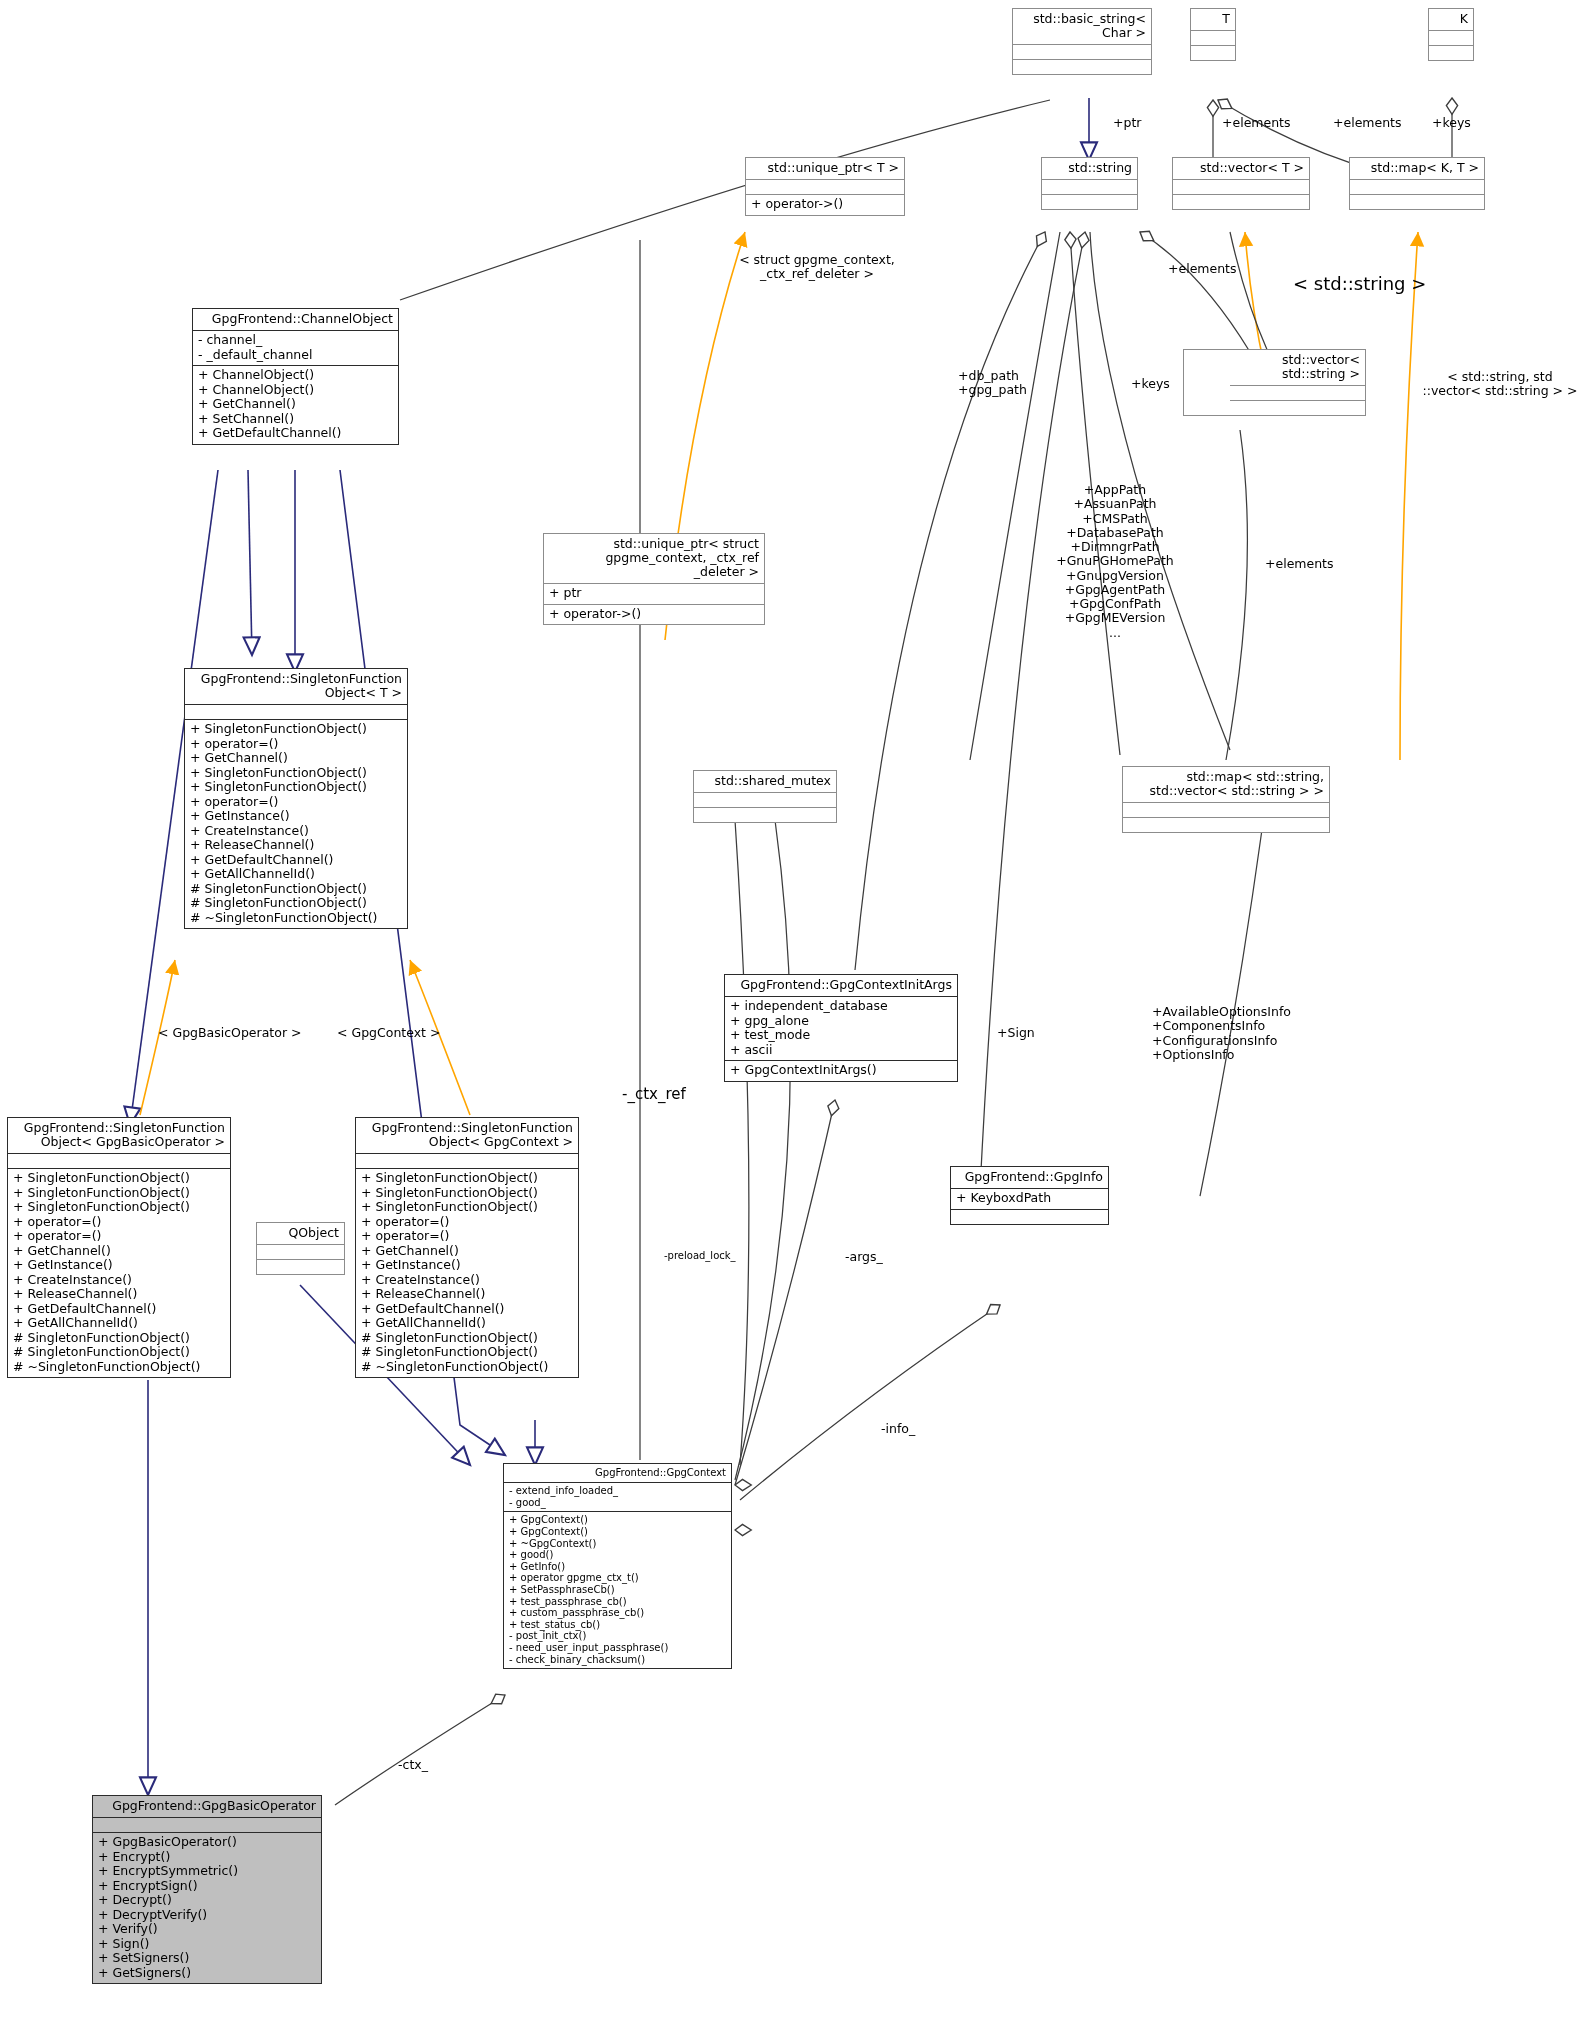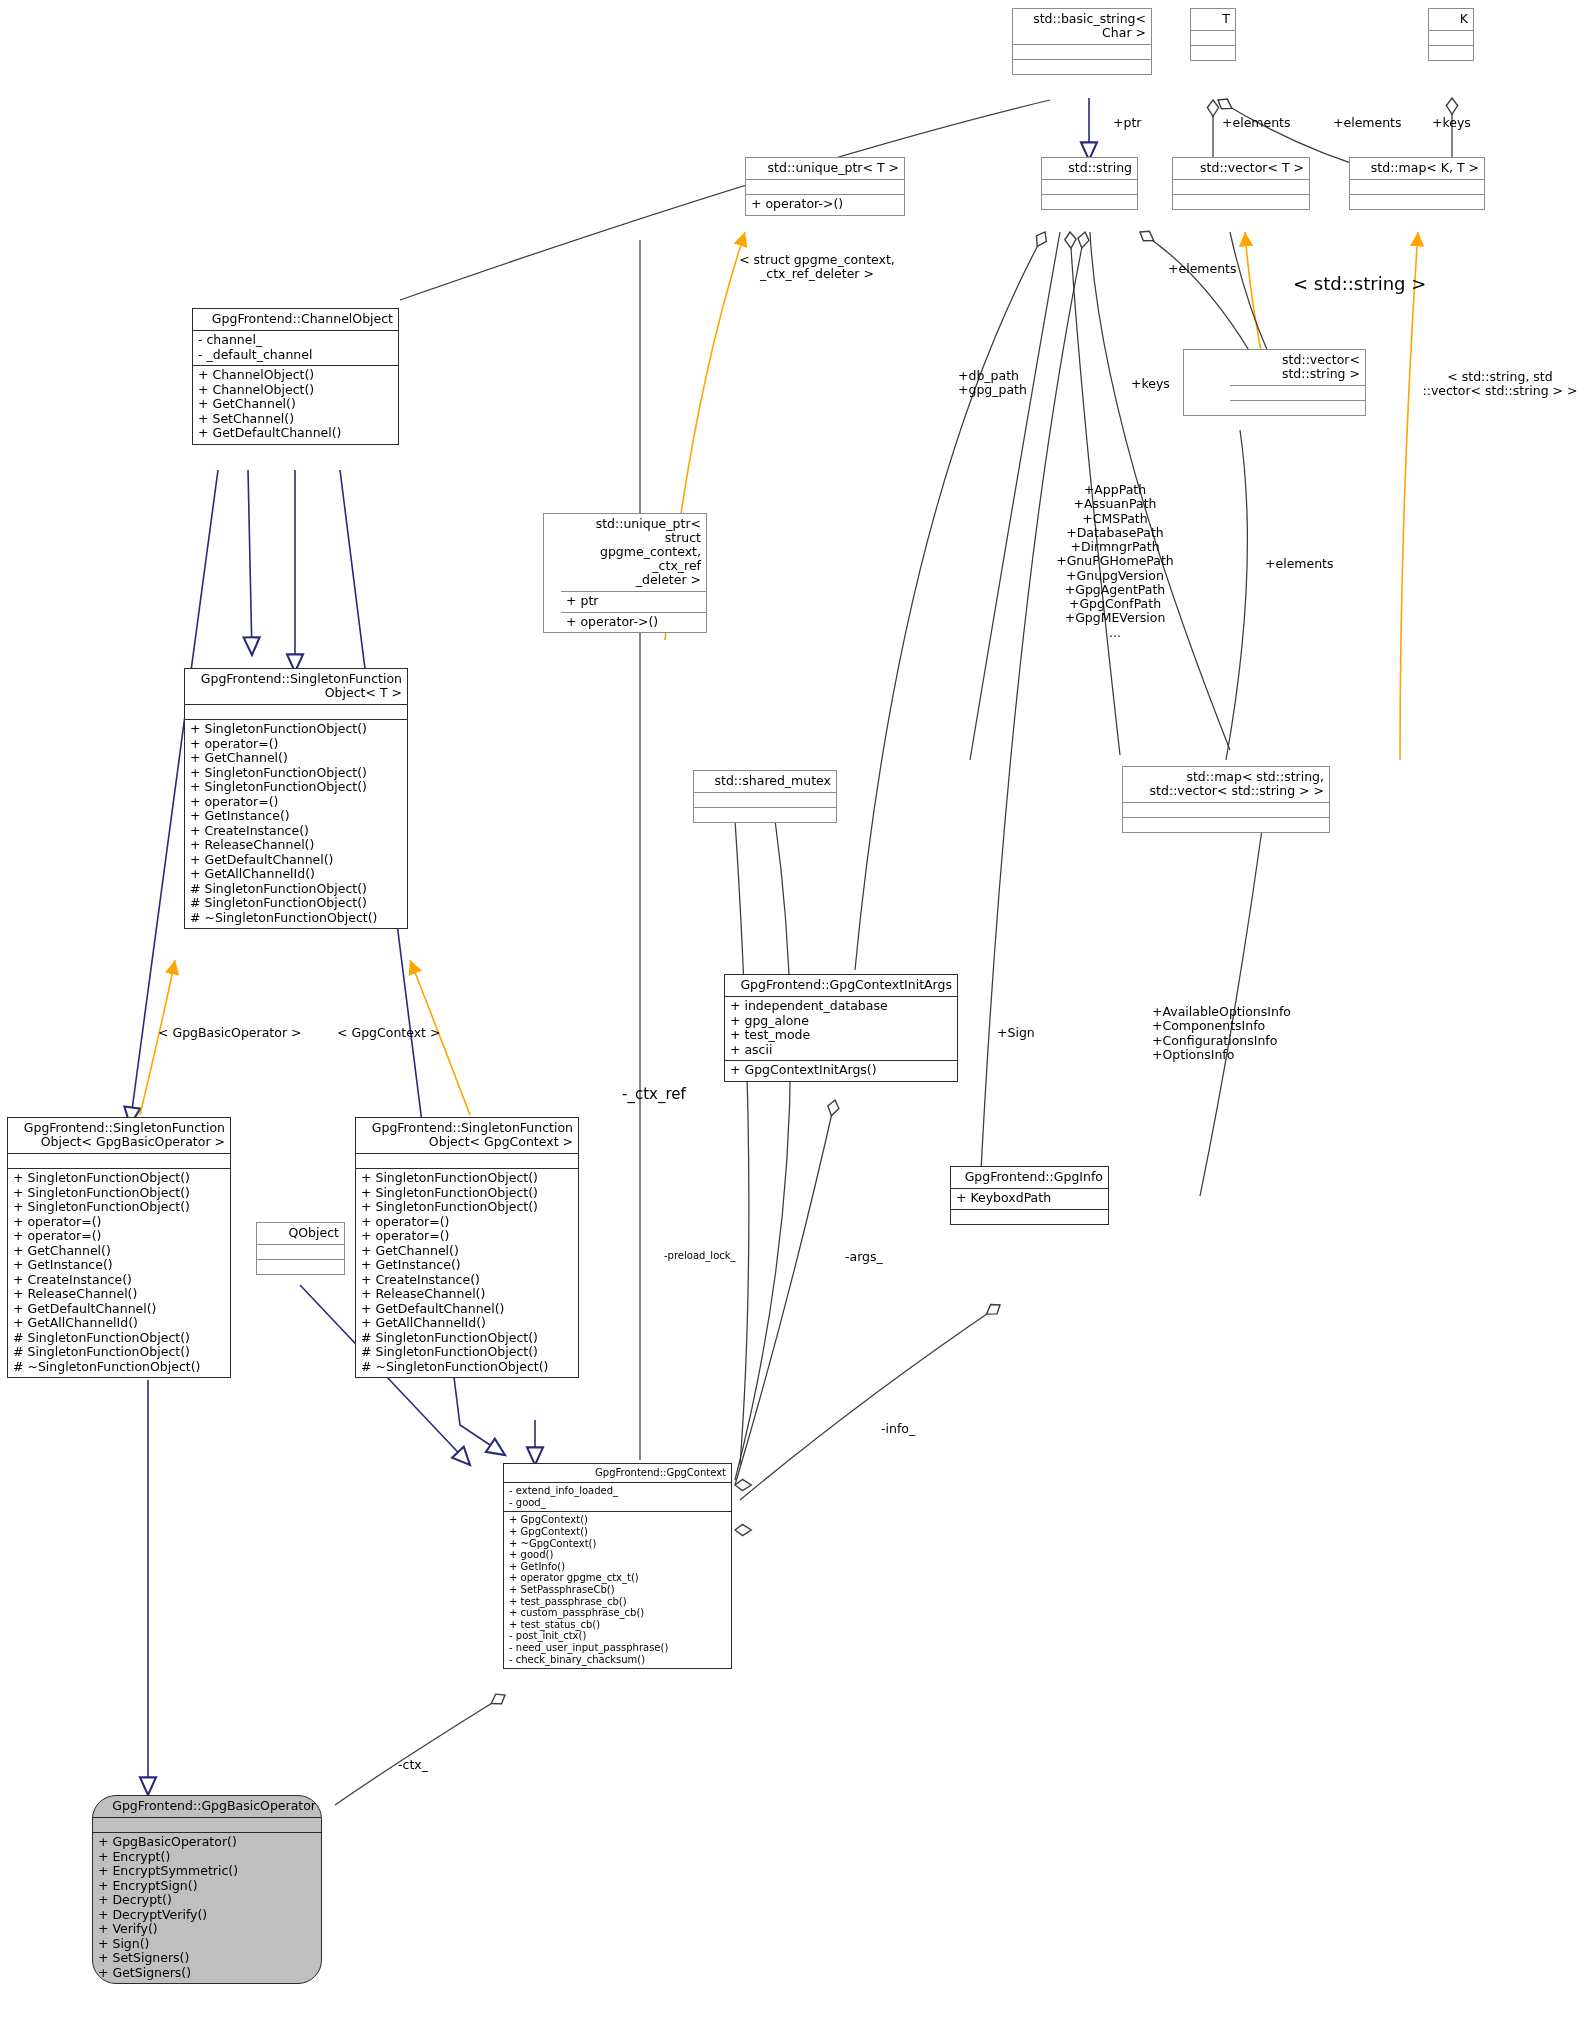--- a/index.html
+++ b/index.html
@@ -2,21 +2,21 @@
 <html><head>
 <meta charset="utf-8">
 <style>
   html,body{margin:0;padding:0;background:#ffffff;}
   body{font-family:"DejaVu Sans","Liberation Sans",sans-serif;}
   #canvas{position:relative;width:1589px;height:2017px;background:#fff;overflow:hidden;}
   svg.edges{position:absolute;left:0;top:0;width:1589px;height:2017px;pointer-events:none;}
 
   .uml{position:absolute;box-sizing:border-box;background:#ffffff;border:1px solid #8c8c8c;}
   .uml.dark{border:1px solid #2b2b2b;}
-  .uml.gray{background:#bfbfbf;border-radius:24px;}
+  .uml.gray{background:#bfbfbf;}
   .uml .title{text-align:right;padding:3px 5px 4px 5px;line-height:1.12;white-space:pre-line;}
   .uml .sec{border-top:1px solid #8c8c8c;padding:2px 5px 3px 5px;line-height:1.16;}
   .uml.dark .sec{border-top:1px solid #2b2b2b;}
   .uml .sec.empty{height:14px;padding:0;}
   .uml .row{white-space:pre;}
 
   .elabel{position:absolute;white-space:pre;color:#000;line-height:1.14;}
   .elabel.c{text-align:center;}
 </style>
 </head>
@@ -147,21 +147,21 @@
     </div>
     <div class="sec">
       <div class="row">+ ChannelObject()</div>
       <div class="row">+ ChannelObject()</div>
       <div class="row">+ GetChannel()</div>
       <div class="row">+ SetChannel()</div>
       <div class="row">+ GetDefaultChannel()</div>
     </div>
   </div>
 
-  <div class="uml" style="left:543px;top:513px;width:164px;font-size:12.5px;padding-left:17px;">
+  <div class="uml" style="left:543px;top:533px;width:222px;font-size:12.5px;">
     <div class="title">std::unique_ptr&lt; struct
 gpgme_context, _ctx_ref
 _deleter &gt;</div>
     <div class="sec">
       <div class="row">+ ptr</div>
     </div>
     <div class="sec">
       <div class="row">+ operator-&gt;()</div>
     </div>
   </div>

